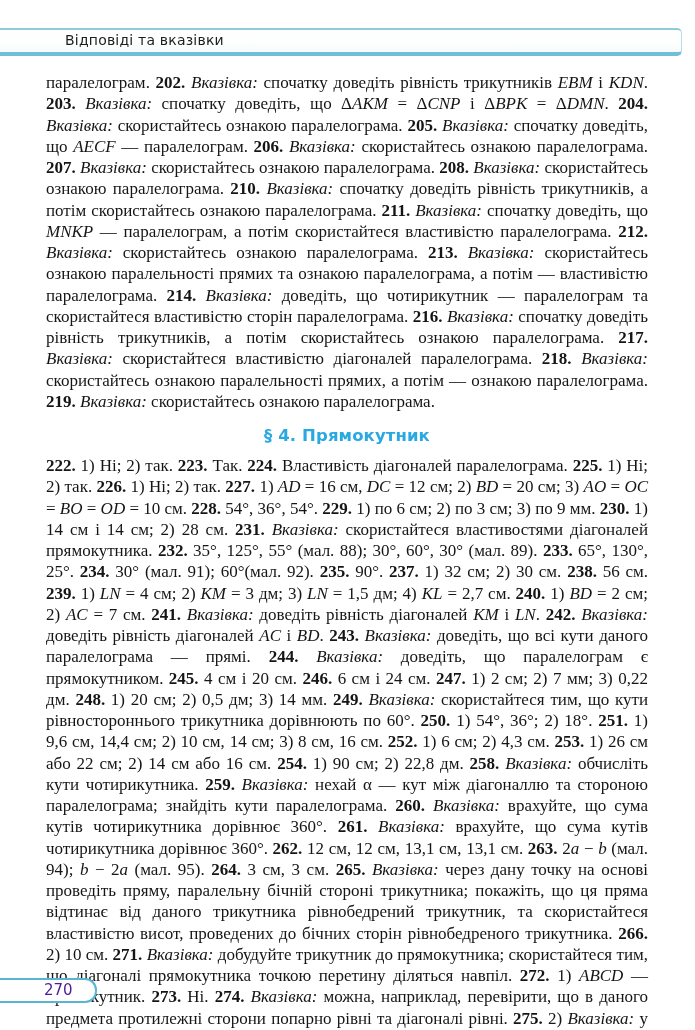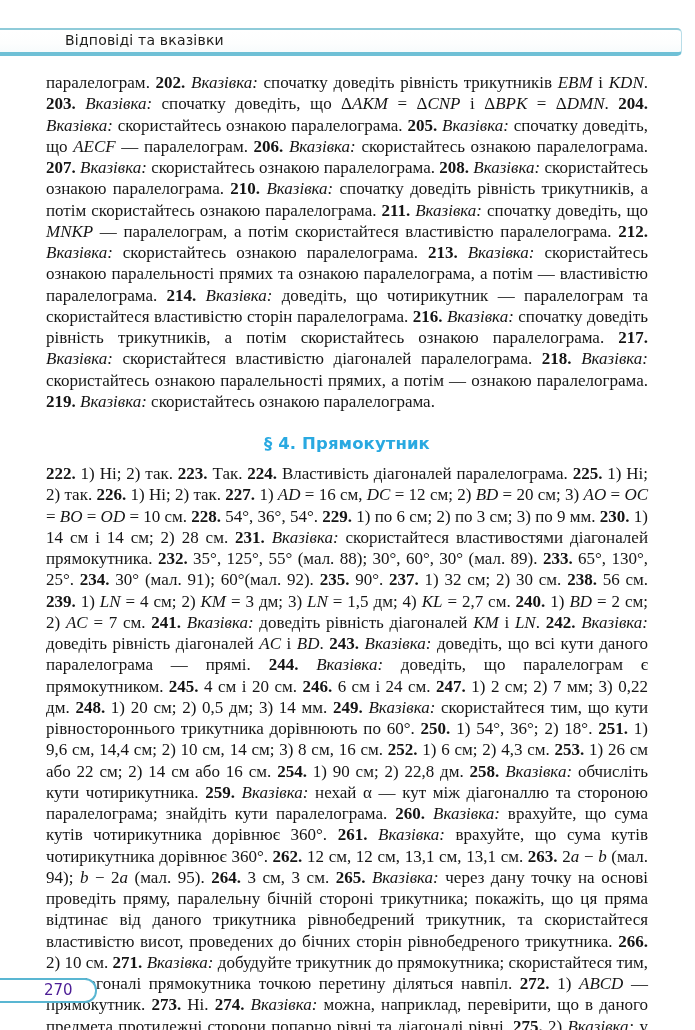--- a/index.html
+++ b/index.html
@@ -58,21 +58,21 @@
     color: #151515;
     hyphens: manual;
   }
 
   b.num { font-weight: bold; }
   i.hint { font-style: italic; }
   i.var  { font-style: italic; }
 
   
   .section-heading {
-    margin: 22px 0 10px 0;
+    margin: 14px 0 10px 0;
     text-align: center;
     font-family: "DejaVu Sans", "Liberation Sans", sans-serif;
     font-weight: bold;
     font-size: 16.5px;
     color: #29a9e1;
     letter-spacing: 0.1px;
   }
 
   
   .pagenum-plate {

